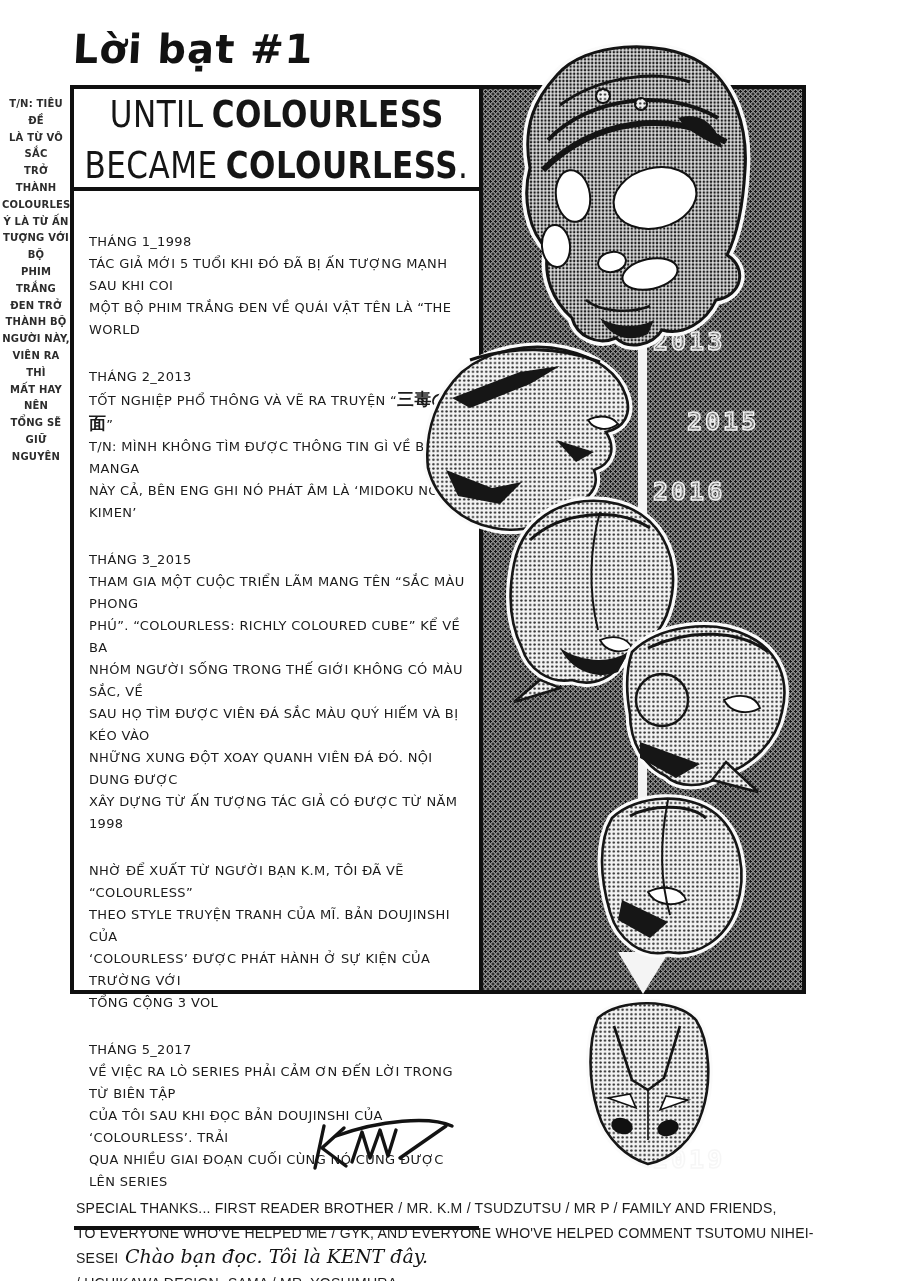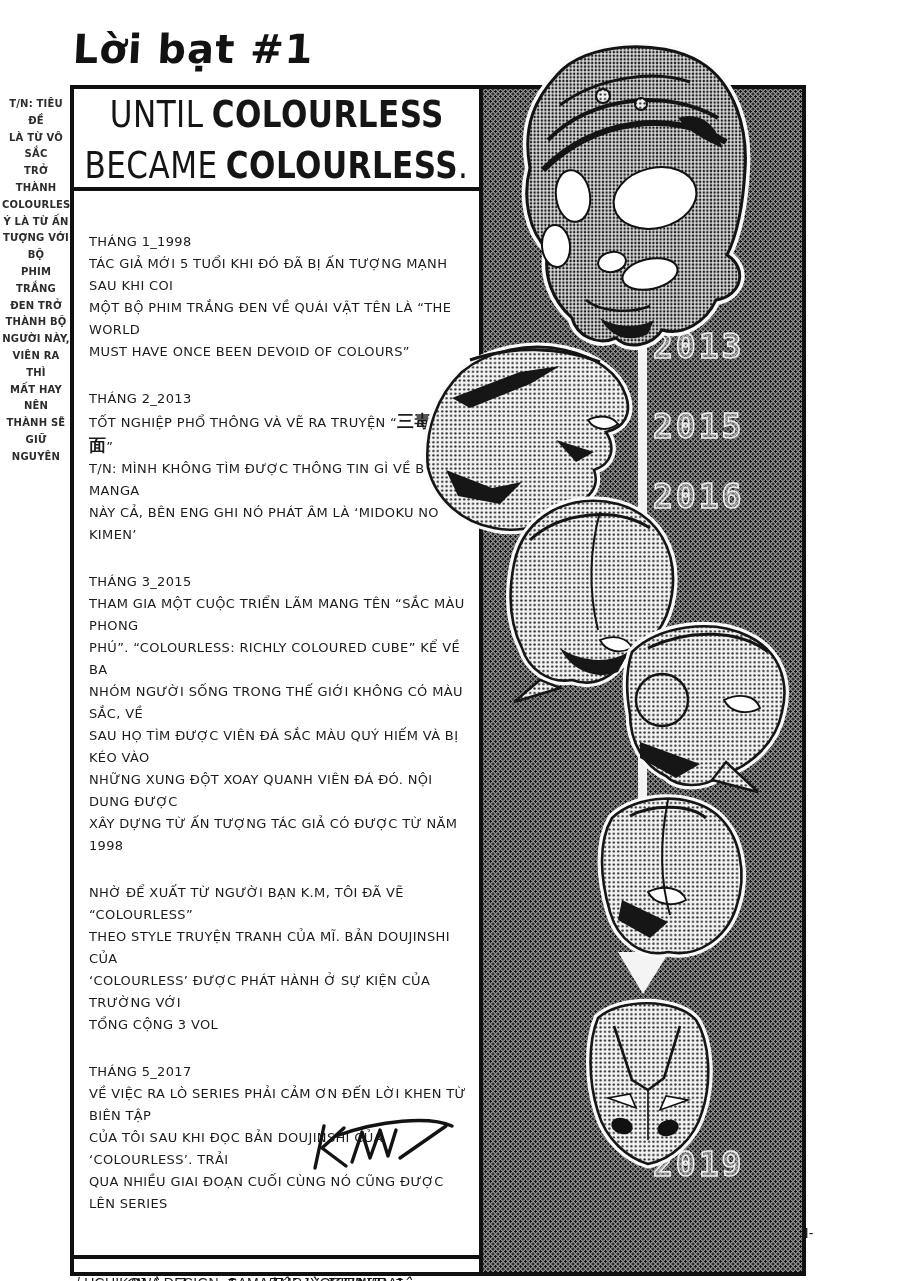--- a/index.html
+++ b/index.html
@@ -17,39 +17,39 @@
 
   
   .margin-note {
     position:absolute; left:2px; top:96px; width:68px; text-align:center;
     font-size:10px; line-height:16.8px; font-weight:600; color:#2c2c2c;
     letter-spacing:0.2px;
   }
 
   
   .outer-box {
-    position:absolute; left:70px; top:85px; width:736px; height:1191px;
+    position:absolute; left:70px; top:85px; width:736px; height:909px;
     border:4px solid #101010; background:#fff; display:flex;
   }
   .left-col {
     position:relative; width:409px; height:100%;
     border-right:4px solid #101010; display:flex; flex-direction:column;
     background:#fff; z-index:2;
   }
   .title-section {
     height:153px; border-bottom:4px solid #101010;
     display:flex; flex-direction:column; align-items:center; justify-content:center;
     gap:8px; padding-top:4px;
   }
   .h-line { font-size:37px; letter-spacing:0.5px; transform:scaleX(0.84); white-space:nowrap; color:#151515; }
   .h-line .thin { font-weight:400; margin-right:10px; }
   .h-line .bold { font-weight:800; }
   .h-line .suffix { font-weight:400; }
 
-  .paragraphs-section { flex:1 1 auto; padding:40px 8px 15px 15px; }
+  .paragraphs-section { flex:1 1 auto; padding:40px 8px 8px 15px; }
   .para { margin-bottom:25px; }
   .para div { font-size:13px; line-height:22px; letter-spacing:0.35px; color:#1b1b1b; }
   .kanji { font-weight:700; font-size:17px; }
 
   .message-section {
     position:relative; height:223px; border-top:4px solid #101010;
     text-align:center; padding-top:14px;
     font-family:"DejaVu Serif", serif; font-style:italic;
   }
   .message-section .m-line { font-size:19px; line-height:25px; color:#141414; }
@@ -60,27 +60,27 @@
     background-color:#8f8f8f;
     background-image:
       radial-gradient(circle, #151515 30%, transparent 34%),
       radial-gradient(circle, #101010 30%, transparent 34%);
     background-size:5px 5px; background-position:0 0, 2.5px 2.5px;
     z-index:1;
   }
   .year {
     position:absolute; left:170px;
     font-family:"DejaVu Sans Mono", monospace; font-weight:700;
-    font-size:33px; letter-spacing:3px;
+    font-size:25px; letter-spacing:3px;
     color:rgba(255,255,255,0.28);
     -webkit-text-stroke:1.5px rgba(246,246,246,0.95);
     z-index:3;
   }
   .year-2013 { top:238px; }
-  .year-2015 { top:318px; }
+  .year-2015 { top:318px;padding-left:34px; }
   .year-2016 { top:388px; }
   .year-2019 { top:1056px; }
 
   
   .art-overlay {
     position:absolute; left:0; top:0; width:900px; height:1281px;
     pointer-events:none; z-index:5;
   }
 
   .special-thanks {
@@ -103,21 +103,21 @@
     <div>TRỞ THÀNH</div>
     <div>COLOURLESS,</div>
     <div>Ý LÀ TỪ ẤN</div>
     <div>TƯỢNG VỚI BỘ</div>
     <div>PHIM TRẮNG</div>
     <div>ĐEN TRỞ</div>
     <div>THÀNH BỘ</div>
     <div>NGƯỜI NÀY,</div>
     <div>VIÊN RA THÌ</div>
     <div>MẤT HAY NÊN</div>
-    <div>THÀNH SẼ GIỮ</div>
+    <div>TỔNG SẼ GIỮ</div>
     <div>NGUYÊN</div>
   </div>
 
   <div class="outer-box">
 
     <div class="left-col">
 
       <div class="title-section">
         <div class="h-line">
           <span class="thin">UNTIL</span><span class="bold">COLOURLESS</span>
@@ -126,21 +126,20 @@
           <span class="thin">BECAME</span><span class="bold">COLOURLESS</span><span class="suffix">.</span>
         </div>
       </div>
 
       <div class="paragraphs-section">
 
         <div class="para">
           <div>THÁNG 1_1998</div>
           <div>TÁC GIẢ MỚI 5 TUỔI KHI ĐÓ ĐÃ BỊ ẤN TƯỢNG MẠNH SAU KHI COI</div>
           <div>MỘT BỘ PHIM TRẮNG ĐEN VỀ QUÁI VẬT TÊN LÀ “THE WORLD</div>
-          <div>MUST HAVE ONCE BEEN DEVOID OF COLOURS”</div>
         </div>
 
         <div class="para">
           <div>THÁNG 2_2013</div>
           <div><span>TỐT NGHIỆP PHỔ THÔNG VÀ VẼ RA TRUYỆN “</span><span class="kanji">三毒の鬼面</span><span>”</span></div>
           <div>T/N: MÌNH KHÔNG TÌM ĐƯỢC THÔNG TIN GÌ VỀ BỘ MANGA</div>
           <div>NÀY CẢ, BÊN ENG GHI NÓ PHÁT ÂM LÀ ‘MIDOKU NO KIMEN’</div>
         </div>
 
         <div class="para">
@@ -155,21 +154,21 @@
 
         <div class="para">
           <div>NHỜ ĐỂ XUẤT TỪ NGƯỜI BẠN K.M, TÔI ĐÃ VẼ “COLOURLESS”</div>
           <div>THEO STYLE TRUYỆN TRANH CỦA MĨ. BẢN DOUJINSHI CỦA</div>
           <div>‘COLOURLESS’ ĐƯỢC PHÁT HÀNH Ở SỰ KIỆN CỦA TRƯỜNG VỚI</div>
           <div>TỔNG CỘNG 3 VOL</div>
         </div>
 
         <div class="para">
           <div>THÁNG 5_2017</div>
-          <div>VỀ VIỆC RA LÒ SERIES PHẢI CẢM ƠN ĐẾN LỜI KHEN TỪ BIÊN TẬP</div>
+          <div>VỀ VIỆC RA LÒ SERIES PHẢI CẢM ƠN ĐẾN LỜI TRONG TỪ BIÊN TẬP</div>
           <div>CỦA TÔI SAU KHI ĐỌC BẢN DOUJINSHI CỦA ‘COLOURLESS’. TRẢI</div>
           <div>QUA NHIỀU GIAI ĐOẠN CUỐI CÙNG NÓ CŨNG ĐƯỢC LÊN SERIES</div>
         </div>
 
       </div>
 
       <div class="message-section">
         <div class="m-line">Chào bạn đọc. Tôi là KENT đây.</div>
 
       </div>

